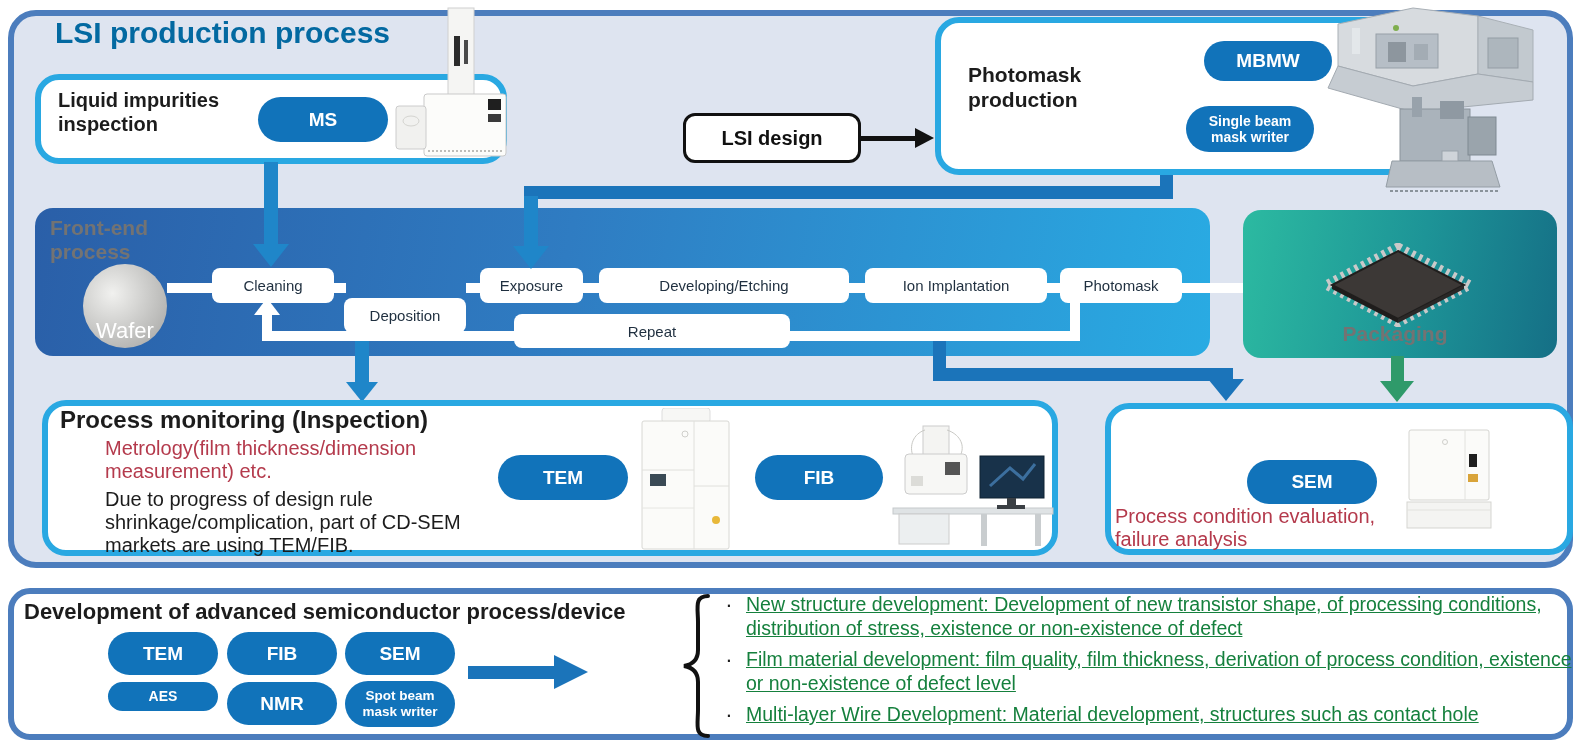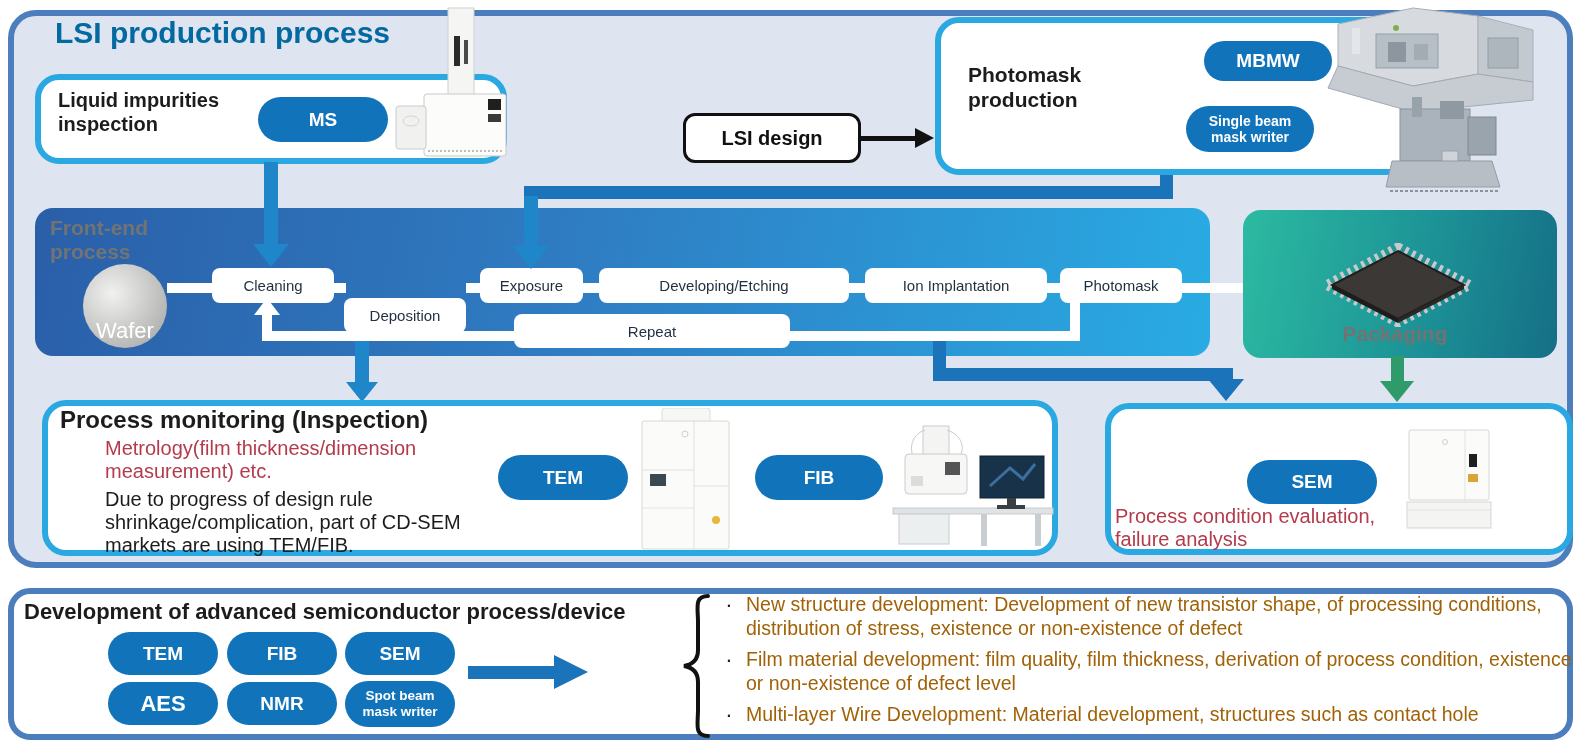--- a/index.html
+++ b/index.html
@@ -17,21 +17,21 @@
   
   .step{background:#fff;border-radius:8px;color:#1f2f3f;font-size:15px;display:flex;align-items:center;justify-content:center;box-sizing:border-box;}
   .seg{background:#fff;height:10px;}
   .title-dark{color:#0369a1;font-weight:bold;}
   .wh{color:#737373;font-weight:bold;}
   .redtxt{color:#b43a4c;}
   .blktxt{color:#1c1c1c;}
   .tri{width:0;height:0;}
   .bullet-row{display:flex;align-items:flex-start;}
   .bullet-marker{width:34px;text-align:center;font-size:22px;line-height:24px;color:#1c1c1c;flex:0 0 34px;}
-  .bullet-text{font-size:19.5px;line-height:1.23;color:#a16207;}
+  .bullet-text{font-size:19.5px;line-height:1.23;color:#15803d;text-decoration:underline;}
 </style>
 </head>
 <body>
 
 <div id="stage">
 
   <div class="abs outer-panel panel-top" style="left:8px;top:10px;width:1565px;height:558px;"></div>
 
   <div class="abs title-dark" style="left:55px;top:16px;font-size:30px;">LSI production process</div>
 
@@ -181,21 +181,21 @@
     <rect x="2" y="74" width="84" height="26" fill="#f4f4f2" stroke="#d5d5d1"></rect>
     <line x1="2" y1="82" x2="86" y2="82" stroke="#e2e2de"></line>
   </svg>
 
   <div class="abs outer-panel panel-bottom" style="left:8px;top:588px;width:1565px;height:152px;"></div>
   <div class="abs blktxt" style="left:24px;top:599px;font-size:22px;font-weight:bold;">Development of advanced semiconductor process/device</div>
 
   <div class="abs pill" style="left:108px;top:632px;width:110px;height:43px;font-size:19px;">TEM</div>
   <div class="abs pill" style="left:227px;top:632px;width:110px;height:43px;font-size:19px;">FIB</div>
   <div class="abs pill" style="left:345px;top:632px;width:110px;height:43px;font-size:19px;">SEM</div>
-  <div class="abs pill" style="left:108px;top:682px;width:110px;height:43px;font-size:22px;">AES</div>
+  <div class="abs pill" style="left:108px;top:682px;width:110px;height:29px;font-size:14px;">AES</div>
   <div class="abs pill" style="left:227px;top:682px;width:110px;height:43px;font-size:19px;">NMR</div>
   <div class="abs pill" style="left:345px;top:681px;width:110px;height:46px;font-size:13.5px;padding:0 8px;">Spot beam mask writer</div>
 
   <div class="abs" style="left:468px;top:666px;width:88px;height:13px;background:#1b74ba;"></div>
   <div class="abs tri" style="left:554px;top:655px;border-top:17px solid transparent;border-bottom:17px solid transparent;border-left:34px solid #1b74ba;"></div>
 
   <svg class="abs" style="left:676px;top:592px;" width="40" height="148" viewBox="0 0 36 148">
     <path d="M30,4 C16,4 20,16 20,30 L20,58 C20,70 12,73 6,74 C12,75 20,78 20,90 L20,118 C20,132 16,144 30,144" fill="none" stroke="#111" stroke-width="4" stroke-linecap="round"></path>
   </svg>
 

